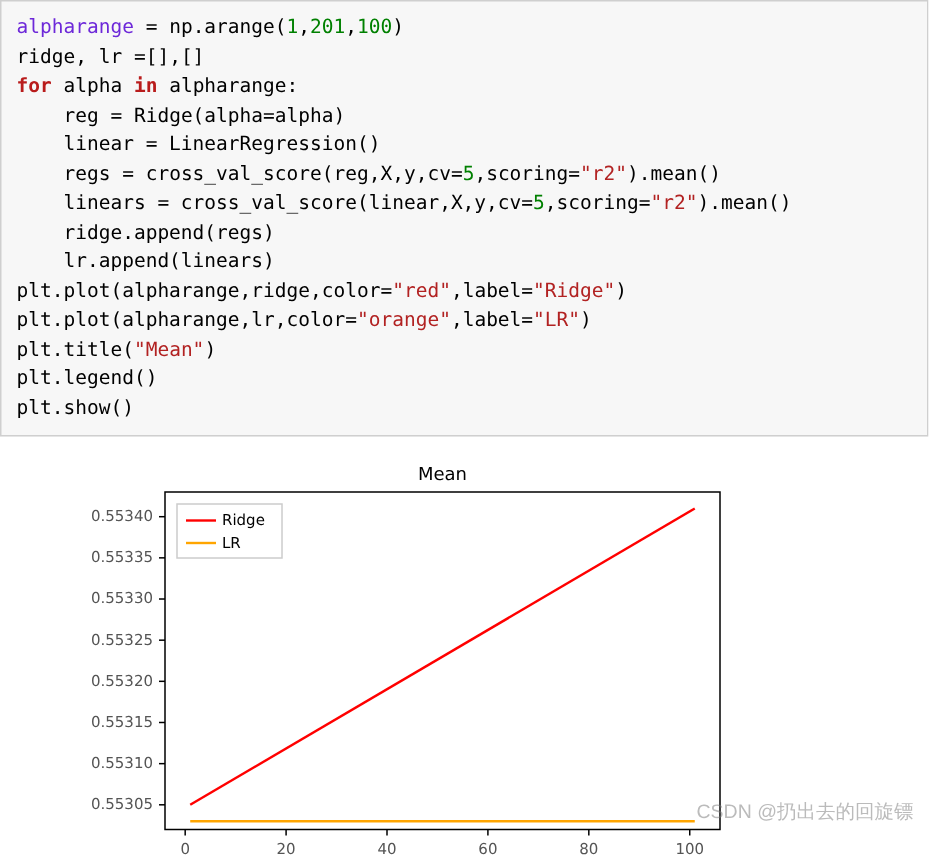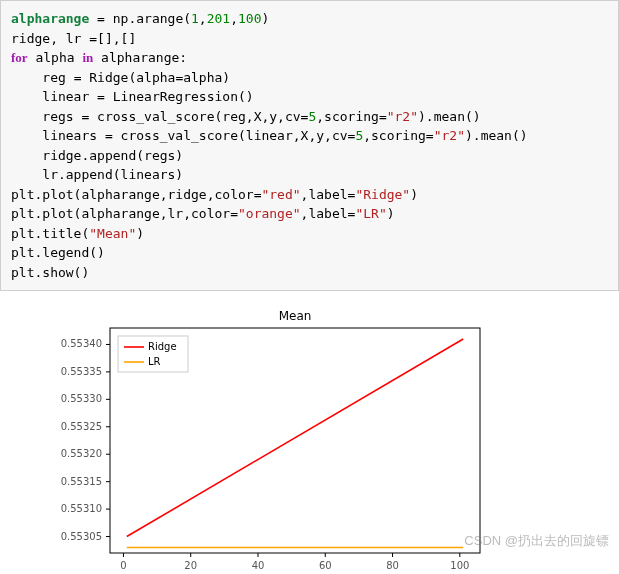--- a/index.html
+++ b/index.html
@@ -12,24 +12,24 @@
   }
   .code-block {
     background: #f7f7f7;
     border: 1px solid #cfcfcf;
     padding: 8px 10px;
     line-height: 1.5;
     white-space: pre;
     overflow: hidden;
   }
   .code-line { display: block; }
-  .tk-name { color: #15803d; font-weight: bold; }
+  .tk-name { color: #6d28d9; }
   .tk-op { color: #000; }
   .tk-num { color: #008000; }
-  .tk-kw { color: #a21caf; font-weight: bold; font-family: Liberation Serif, serif; }
+  .tk-kw { color: #b91c1c; font-weight: bold; }
   .tk-str { color: #b22222; }
   .chart-area {
     padding: 15px 20px 10px 40px;
   }
   svg { display: block; }
   .axis-text {
     font-family: "DejaVu Sans", Arial, sans-serif;
     font-size: 10px;
     fill: #555;
   }

